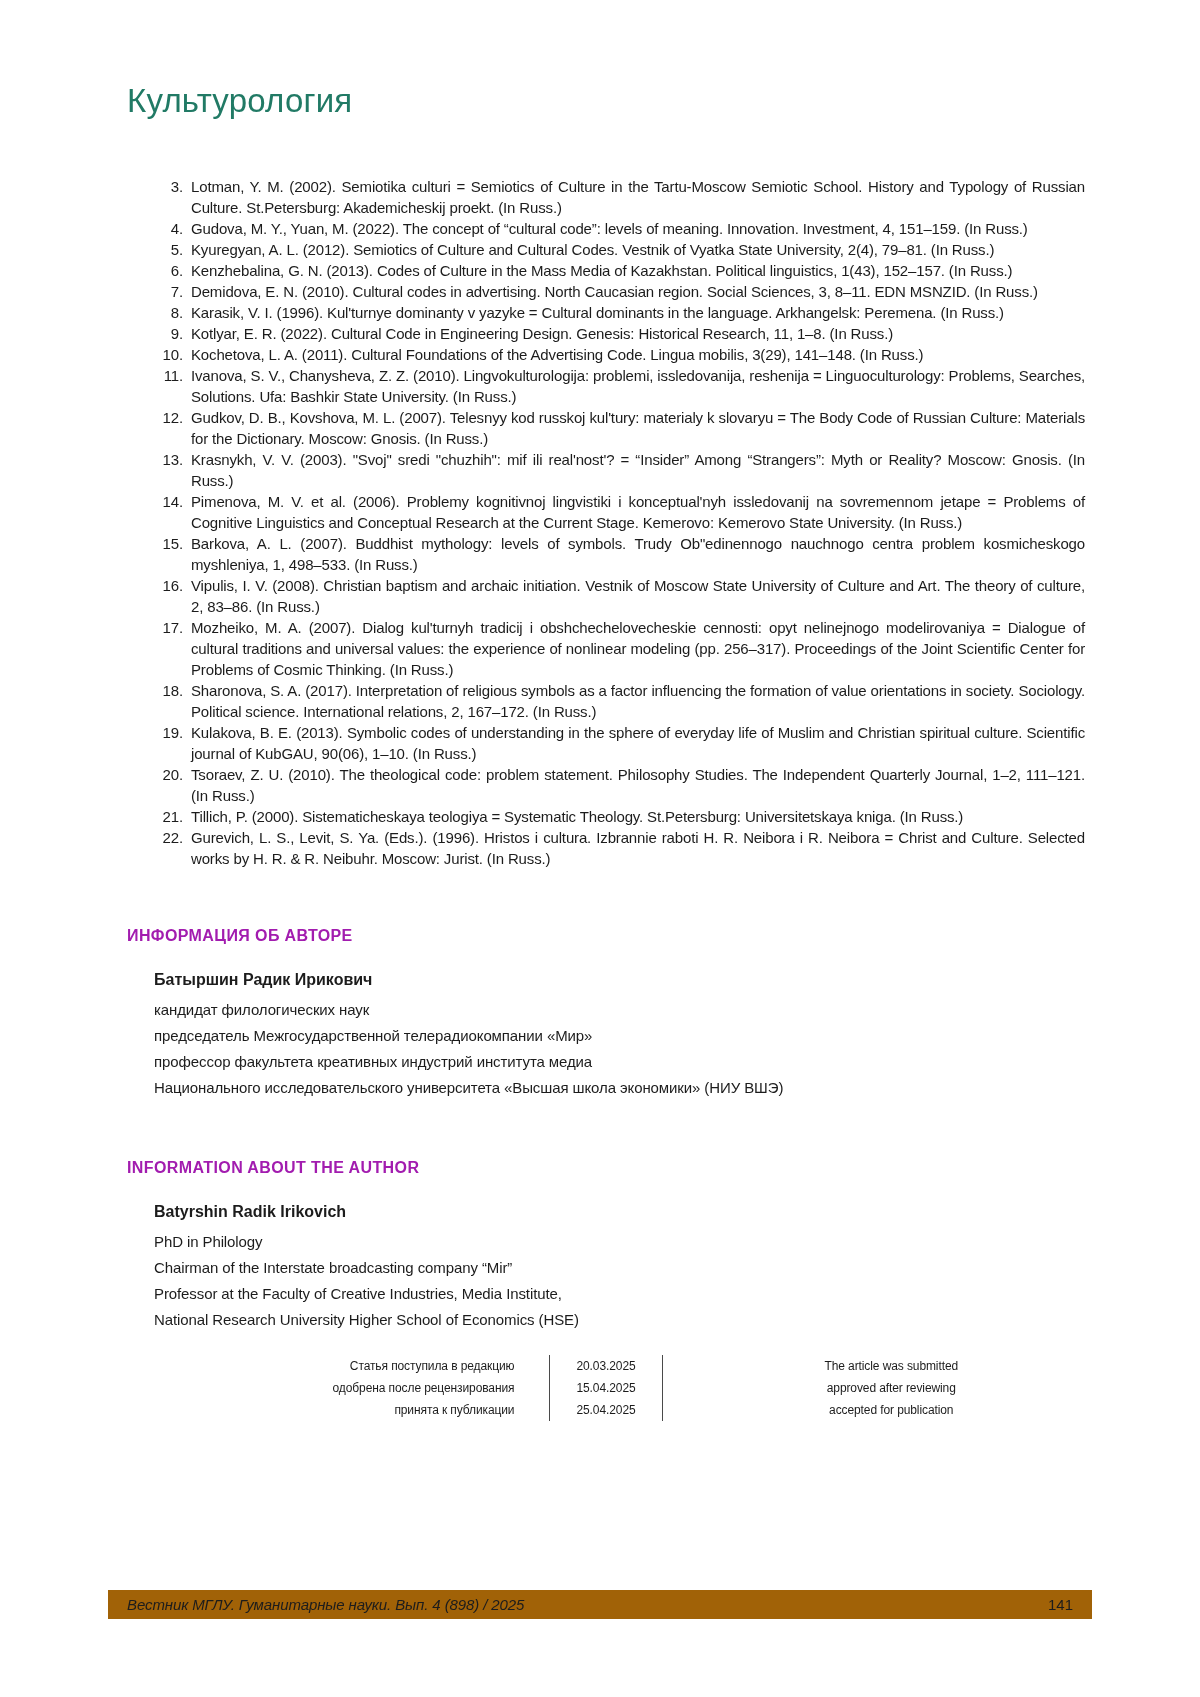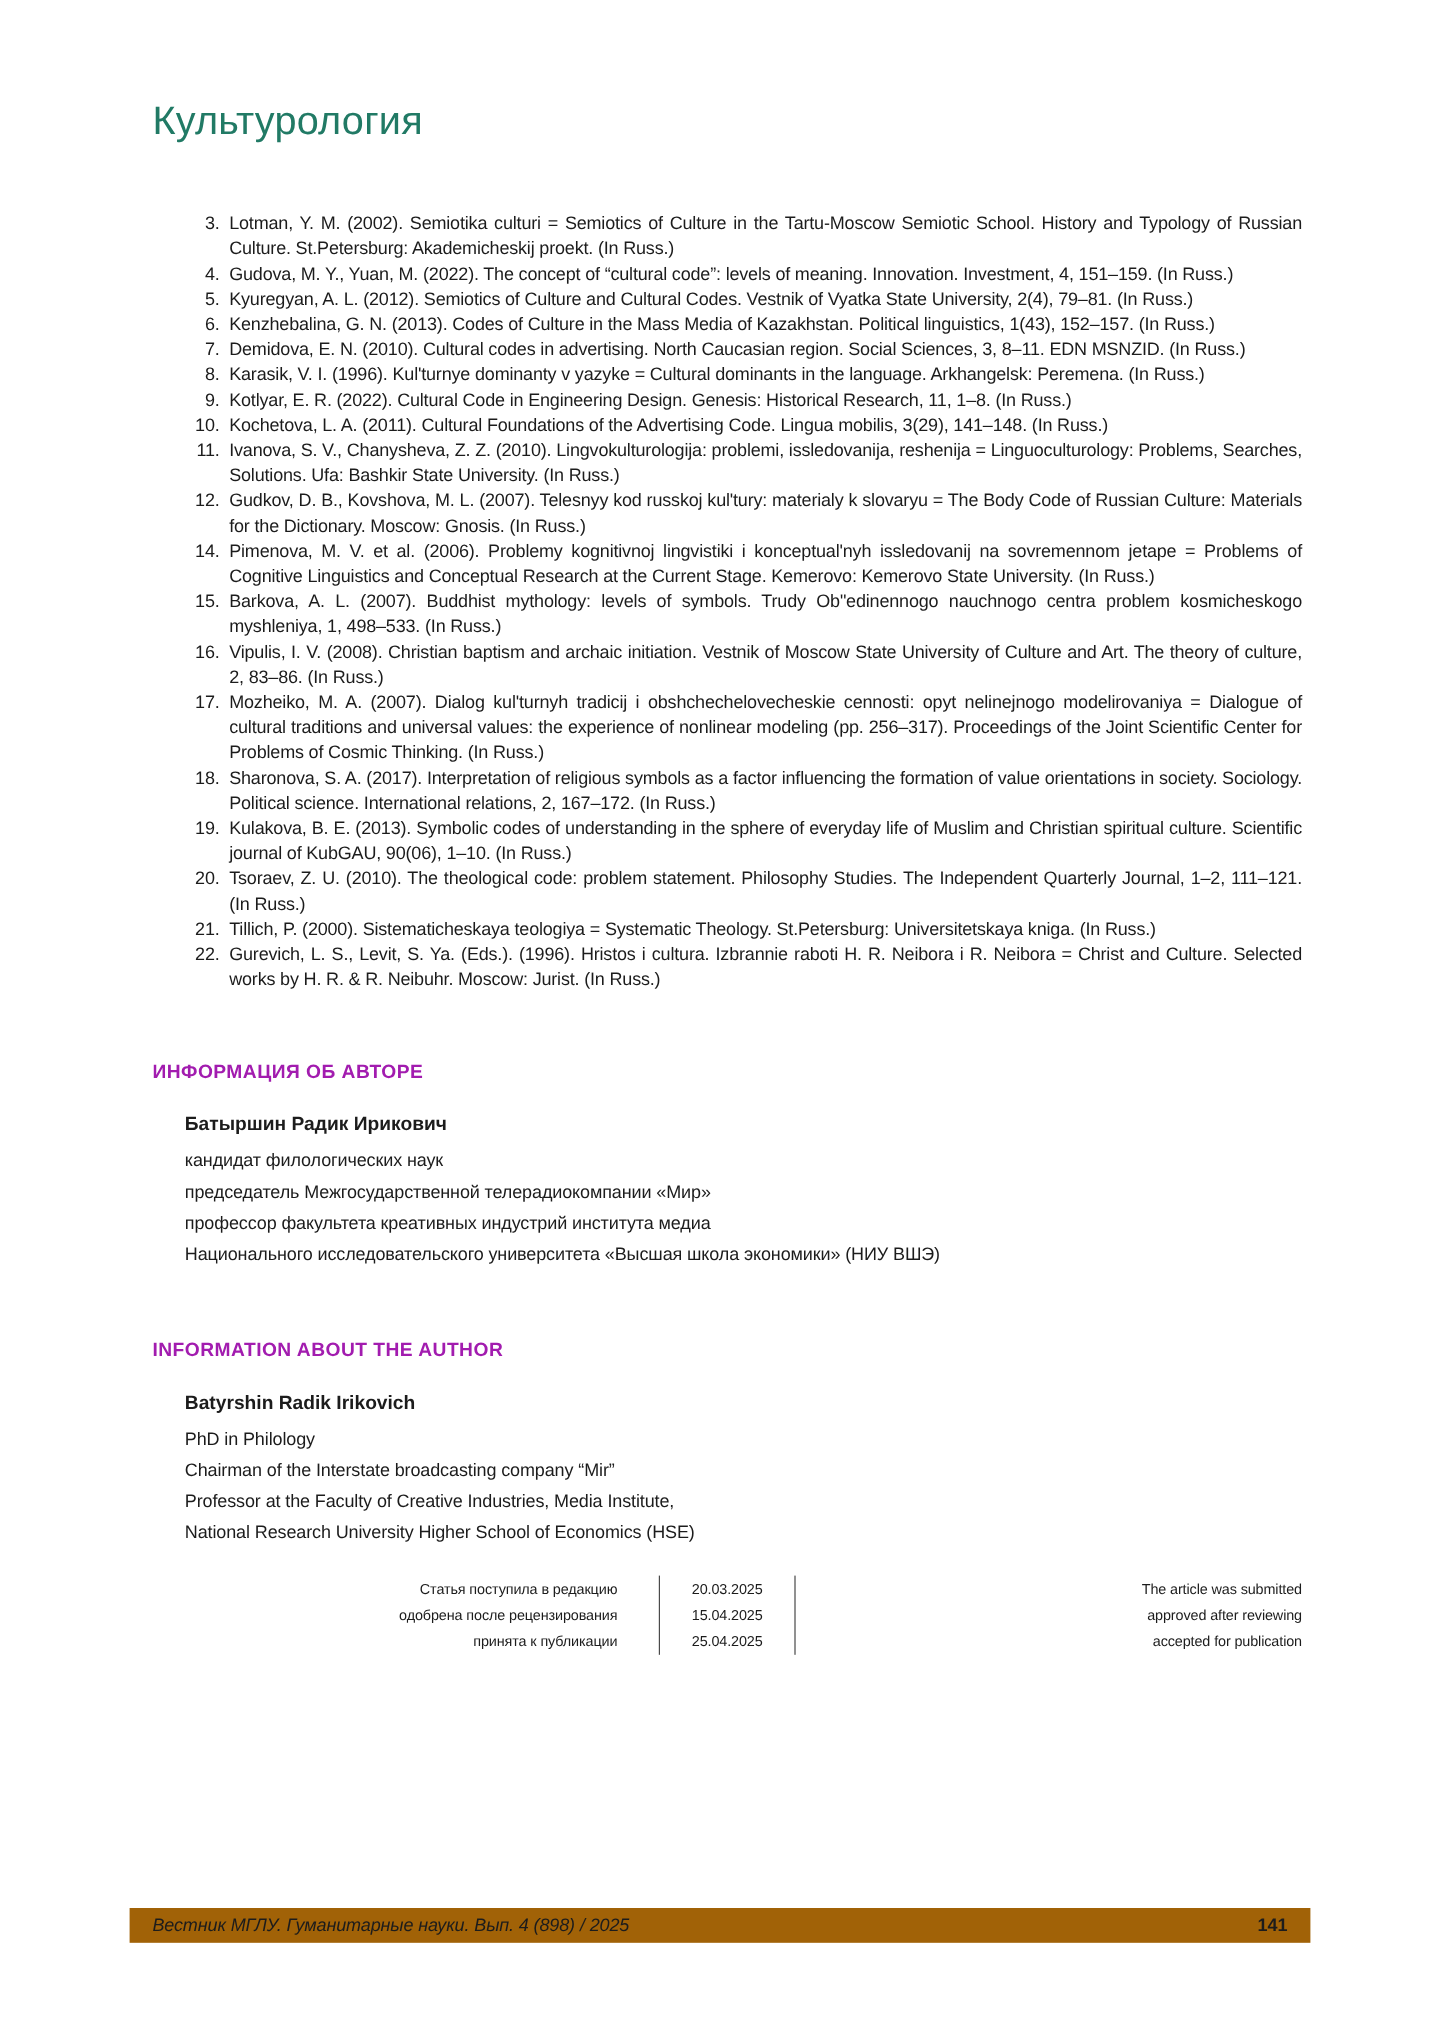--- a/index.html
+++ b/index.html
@@ -49,35 +49,35 @@
     gap: 15px;
   }
   .sub-col-ru { flex: 1; text-align: right; padding-right: 20px; }
   .sub-col-dates {
     flex: 0 0 auto;
     text-align: center;
     padding: 0 26px;
     border-left: 1px solid #4a4a4a;
     border-right: 1px solid #4a4a4a;
   }
-  .sub-col-en { flex: 1; text-align: right; padding-left: 20px; }
+  .sub-col-en { flex: 1; text-align: center; padding-left: 20px; }
 
   .footer-bar {
     position: absolute;
     left: 108px; right: 108px;
     top: 1590px; height: 29px;
     background: #a16207;
     display: flex;
     align-items: center;
     padding: 0 19px;
     box-sizing: border-box;
     font-size: 15px;
   }
   .footer-journal { font-style: italic; letter-spacing: -0.1px; }
-  .footer-page { margin-left: auto; font-style: normal; font-weight: bold; }
+  .footer-page { margin-left: auto; font-style: normal; }
 </style>
 </head>
 <body>
 
 <div class="content">
 
   <div class="page-header">Культурология</div>
 
   <div class="refs">
     <div class="ref-row">
@@ -112,20 +112,24 @@
         <span class="ref-num">10.</span>
         <span class="ref-text">Kochetova, L. A. (2011). Cultural Foundations of the Advertising Code. Lingua mobilis, 3(29), 141–148. (In Russ.)</span>
       </div>
     <div class="ref-row">
         <span class="ref-num">11.</span>
         <span class="ref-text">Ivanova, S. V., Chanysheva, Z. Z. (2010). Lingvokulturologija: problemi, issledovanija, reshenija = Linguoculturology: Problems, Searches, Solutions. Ufa: Bashkir State University. (In Russ.)</span>
       </div>
     <div class="ref-row">
         <span class="ref-num">12.</span>
         <span class="ref-text">Gudkov, D. B., Kovshova, M. L. (2007). Telesnyy kod russkoj kul'tury: materialy k slovaryu = The Body Code of Russian Culture: Materials for the Dictionary. Moscow: Gnosis. (In Russ.)</span>
+      </div>
+    <div class="ref-row">
+        <span class="ref-num">13.</span>
+        <span class="ref-text">Krasnykh, V. V. (2003). "Svoj" sredi "chuzhih": mif ili real'nost'? = “Insider” Among “Strangers”: Myth or Reality? Moscow: Gnosis. (In Russ.)</span>
       </div>
     <div class="ref-row">
         <span class="ref-num">14.</span>
         <span class="ref-text">Pimenova, M. V. et al. (2006). Problemy kognitivnoj lingvistiki i konceptual'nyh issledovanij na sovremennom jetape = Problems of Cognitive Linguistics and Conceptual Research at the Current Stage. Kemerovo: Kemerovo State University. (In Russ.)</span>
       </div>
     <div class="ref-row">
         <span class="ref-num">15.</span>
         <span class="ref-text">Barkova, A. L. (2007). Buddhist mythology: levels of symbols. Trudy Ob"edinennogo nauchnogo centra problem kosmicheskogo myshleniya, 1, 498–533. (In Russ.)</span>
       </div>
     <div class="ref-row">

